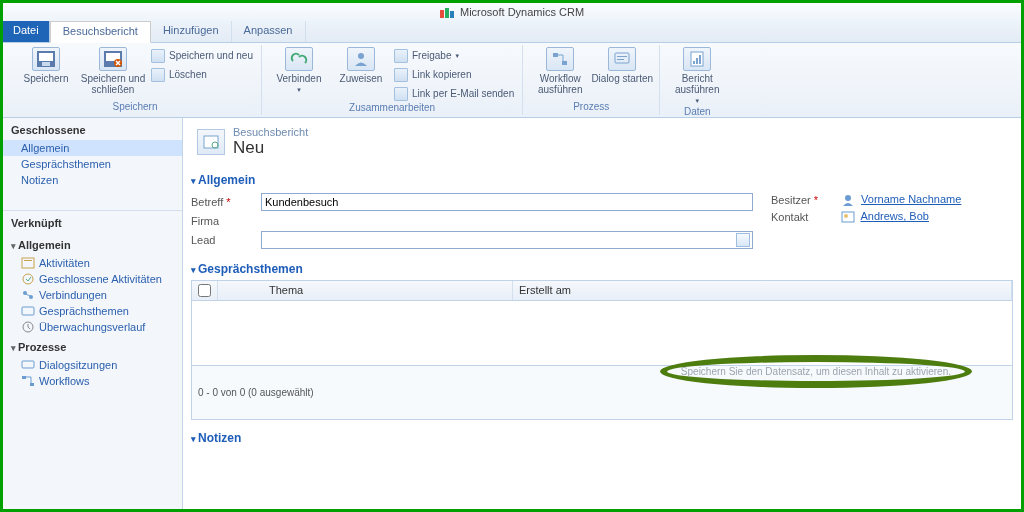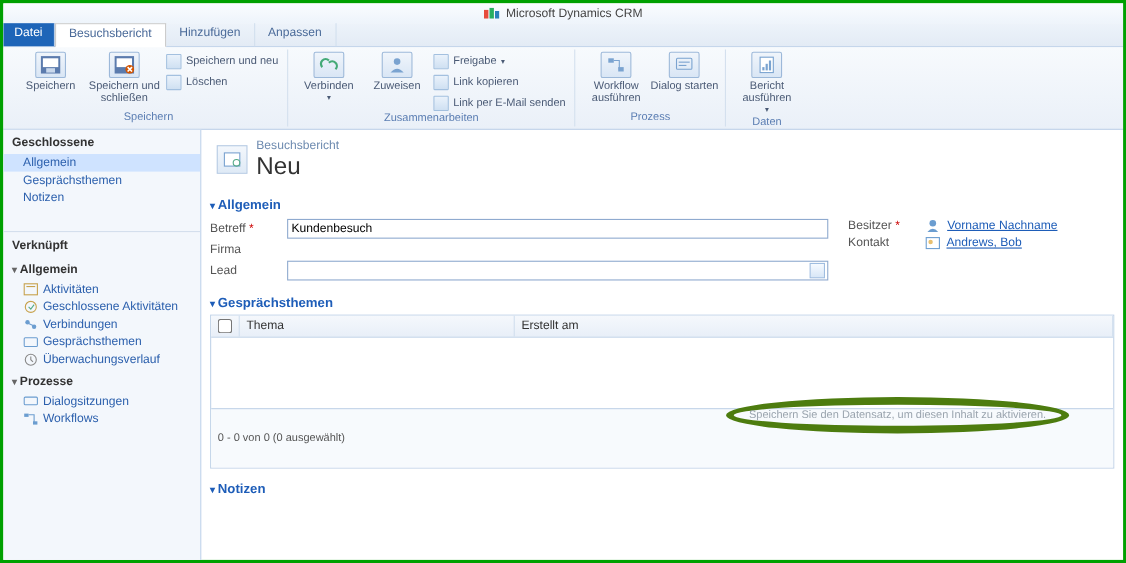--- a/index.html
+++ b/index.html
@@ -24,42 +24,42 @@
 .leftnav { width: 180px; border-right: 1px solid #c2d5eb; background: #f3f7fc; overflow-y: auto; padding-bottom: 10px; }
 .lh { font-weight: bold; font-size: 11px; color: #333; padding: 6px 8px 4px; }
 .lh.sub::before { content: "▾ "; font-size: 9px; color: #666; }
 .lnav-item { padding: 2px 8px 2px 18px; font-size: 11px; color: #2c60ad; cursor: pointer; display: flex; align-items: center; gap: 4px; }
 .lnav-item.active { background: #cfe3ff; }
 .lnav-item .small-icon { width: 14px; height: 12px; }
 .mainpane { flex: 1; overflow-y: auto; padding: 4px 8px; position: relative; }
 .page-head { display: flex; align-items: center; gap: 8px; padding: 4px 0 8px 6px; }
 .page-head-icon { width: 28px; height: 26px; border: 1px solid #b3c9e3; background: linear-gradient(#f3f7fc,#dfeaf6); display: flex; align-items: center; justify-content: center; }
 .page-head-text small { color: #6e8bb0; font-size: 11px; }
-.page-head-text .big { font-size: 22px; color: #333; }
+.page-head-text .big { font-size: 17px; color: #333; }
 .sect { margin: 2px 0 6px 0; }
 .sect-title { color: #1e5db8; font-size: 12px; font-weight: bold; padding: 4px 0; border-top: 1px solid transparent; }
 .sect-title::before { content: "▾ "; font-size: 9px; }
 .form-row-area { display: flex; }
 .form-col { flex: 1; }
 .form-col.right { max-width: 260px; }
 .frow { display: flex; align-items: center; padding: 2px 0; }
 .flabel { width: 70px; font-size: 11px; color: #555; }
 .freq { color: #c00; }
 .finput { flex: 1; }
 .finput input { width: 100%; height: 18px; border: 1px solid #8faacf; border: 1px solid #8faacf; font-size: 11px; padding: 1px 3px; }
 .lookup { display: flex; align-items: center; width: 100%; height: 18px; border: 1px solid #8faacf; background: #fff; padding: 0 2px; }
 .lookup .linktxt { color: #1e5db8; text-decoration: underline; font-size: 11px; cursor: pointer; flex: 1; padding-left: 2px; }
 .lookup .lookup-btn { width: 14px; height: 14px; border: 1px solid #9fbde0; background: linear-gradient(#f6faff,#d8e7f7); margin-left: auto; cursor: pointer; }
 .field-link { color: #1e5db8; text-decoration: underline; font-size: 11px; cursor: pointer; }
 .user-icon { display: inline-block; width: 14px; height: 12px; vertical-align: middle; margin-right: 3px; }
 .grid { border: 1px solid #c1d3e8; background: #fff; height: 140px; display: flex; flex-direction: column; position: relative; }
 .grid-head { display: flex; background: linear-gradient(#f5f8fc,#e8eff8); border-bottom: 1px solid #c1d3e8; height: 20px; }
 .grid-head .gh { border-right: 1px solid #d2dfee; font-size: 11px; color: #333; padding: 3px 6px; }
 .gh.chk { width: 26px; text-align: center; }
-.gh.thema { width: 250px; }
+.gh.thema { width: 250px; margin-left: 45px; }
 .gh.erst { flex: 1; }
 .grid-body { flex: 1; position: relative; }
 .placeholder-oval { position: absolute; right: 40px; top: 54px; border: 7px solid #4d7c0f; border-radius: 50%/50%; padding: 4px 14px; font-size: 10px; color: #9aa4ae; }
 .grid-foot { border-top: 1px solid #c1d3e8; font-size: 10px; color: #555; padding: 21px 6px; background: #f7fafd; }
 svg { display: block; }
 </style>
 </head>
 <body>
 
 <div class="titlebar">

